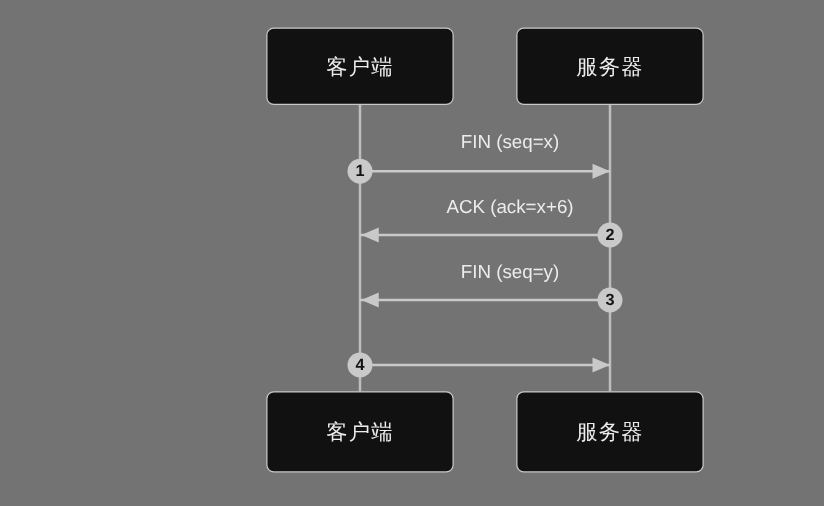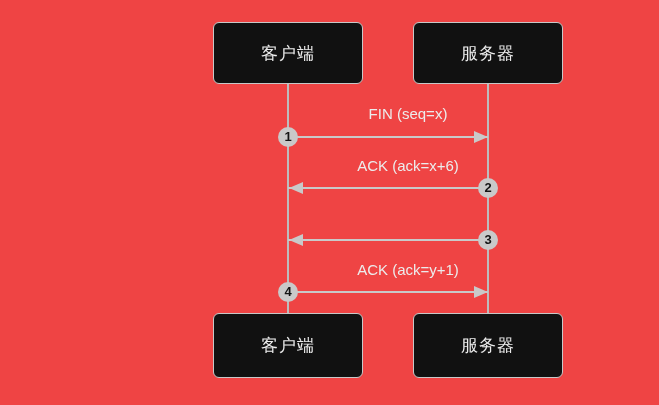--- a/index.html
+++ b/index.html
@@ -5,21 +5,21 @@
   html, body {
     margin: 0;
     padding: 0;
     background: #1a1a1a;
     font-family: "Liberation Sans", "DejaVu Sans", sans-serif;
   }
   #canvas {
     position: relative;
     width: 659px;
     height: 405px;
-    background: #ef4444;
+    background: #737373;
     overflow: hidden;
   }
   
   .actor-box {
     position: absolute;
     width: 150px;
     height: 62px;
     background: #111111;
     border: 1.5px solid #c8c8c8;
     border-radius: 6px;
@@ -127,25 +127,25 @@
   <div class="msg-label label-1">FIN (seq=x)</div>
   <div class="msg-line line-1"></div>
   <div class="arrowhead right head-1"></div>
   <div class="seq-badge badge-1">1</div>
 
   <div class="msg-label label-2">ACK (ack=x+6)</div>
   <div class="msg-line line-2"></div>
   <div class="arrowhead left head-2"></div>
   <div class="seq-badge badge-2">2</div>
 
+  <div class="msg-label label-3">FIN (seq=y)</div>
   <div class="msg-line line-3"></div>
   <div class="arrowhead left head-3"></div>
   <div class="seq-badge badge-3">3</div>
 
-  <div class="msg-label label-4">ACK (ack=y+1)</div>
   <div class="msg-line line-4"></div>
   <div class="arrowhead right head-4"></div>
   <div class="seq-badge badge-4">4</div>
 
   <div class="actor-box actor-client-bot">
     <span>客户端</span>
   </div>
   <div class="actor-box actor-server-bot">
     <span>服务器</span>
   </div>

